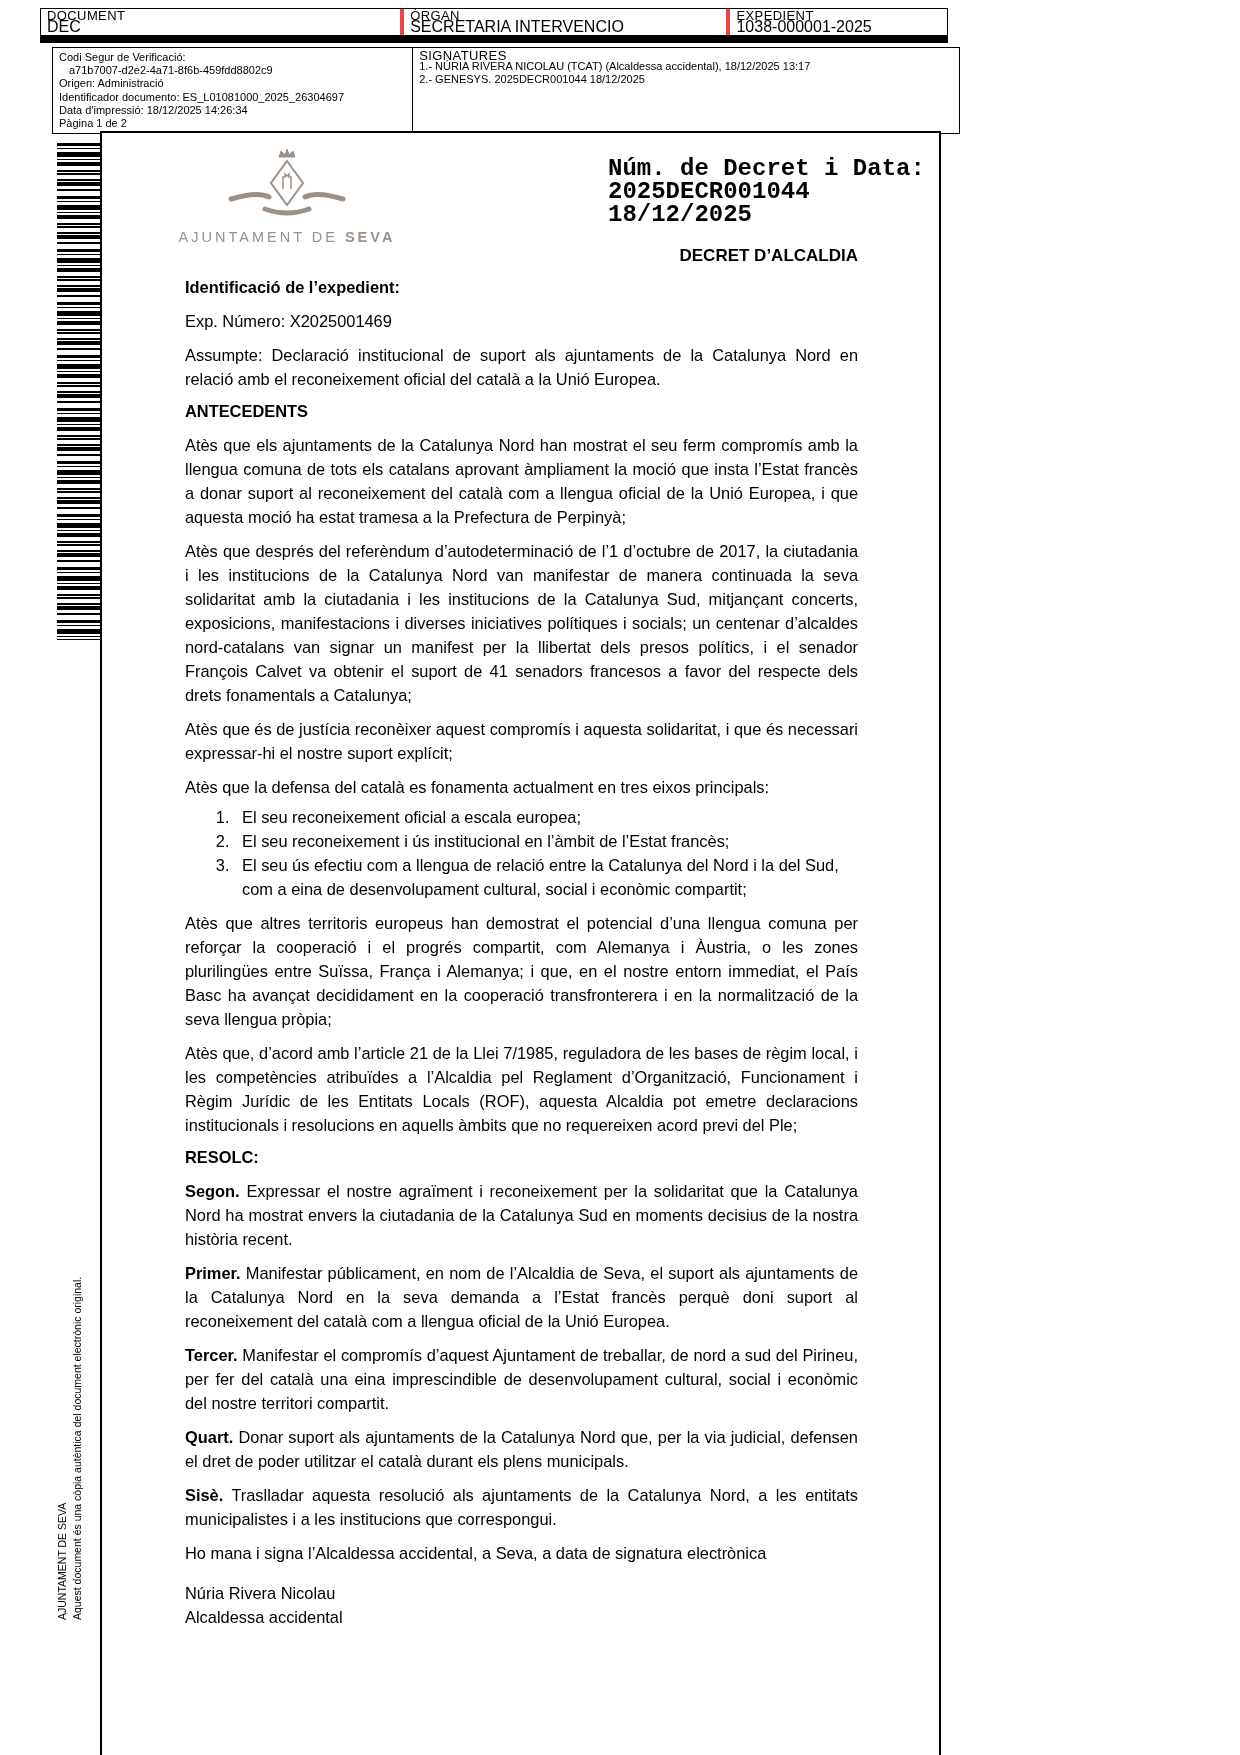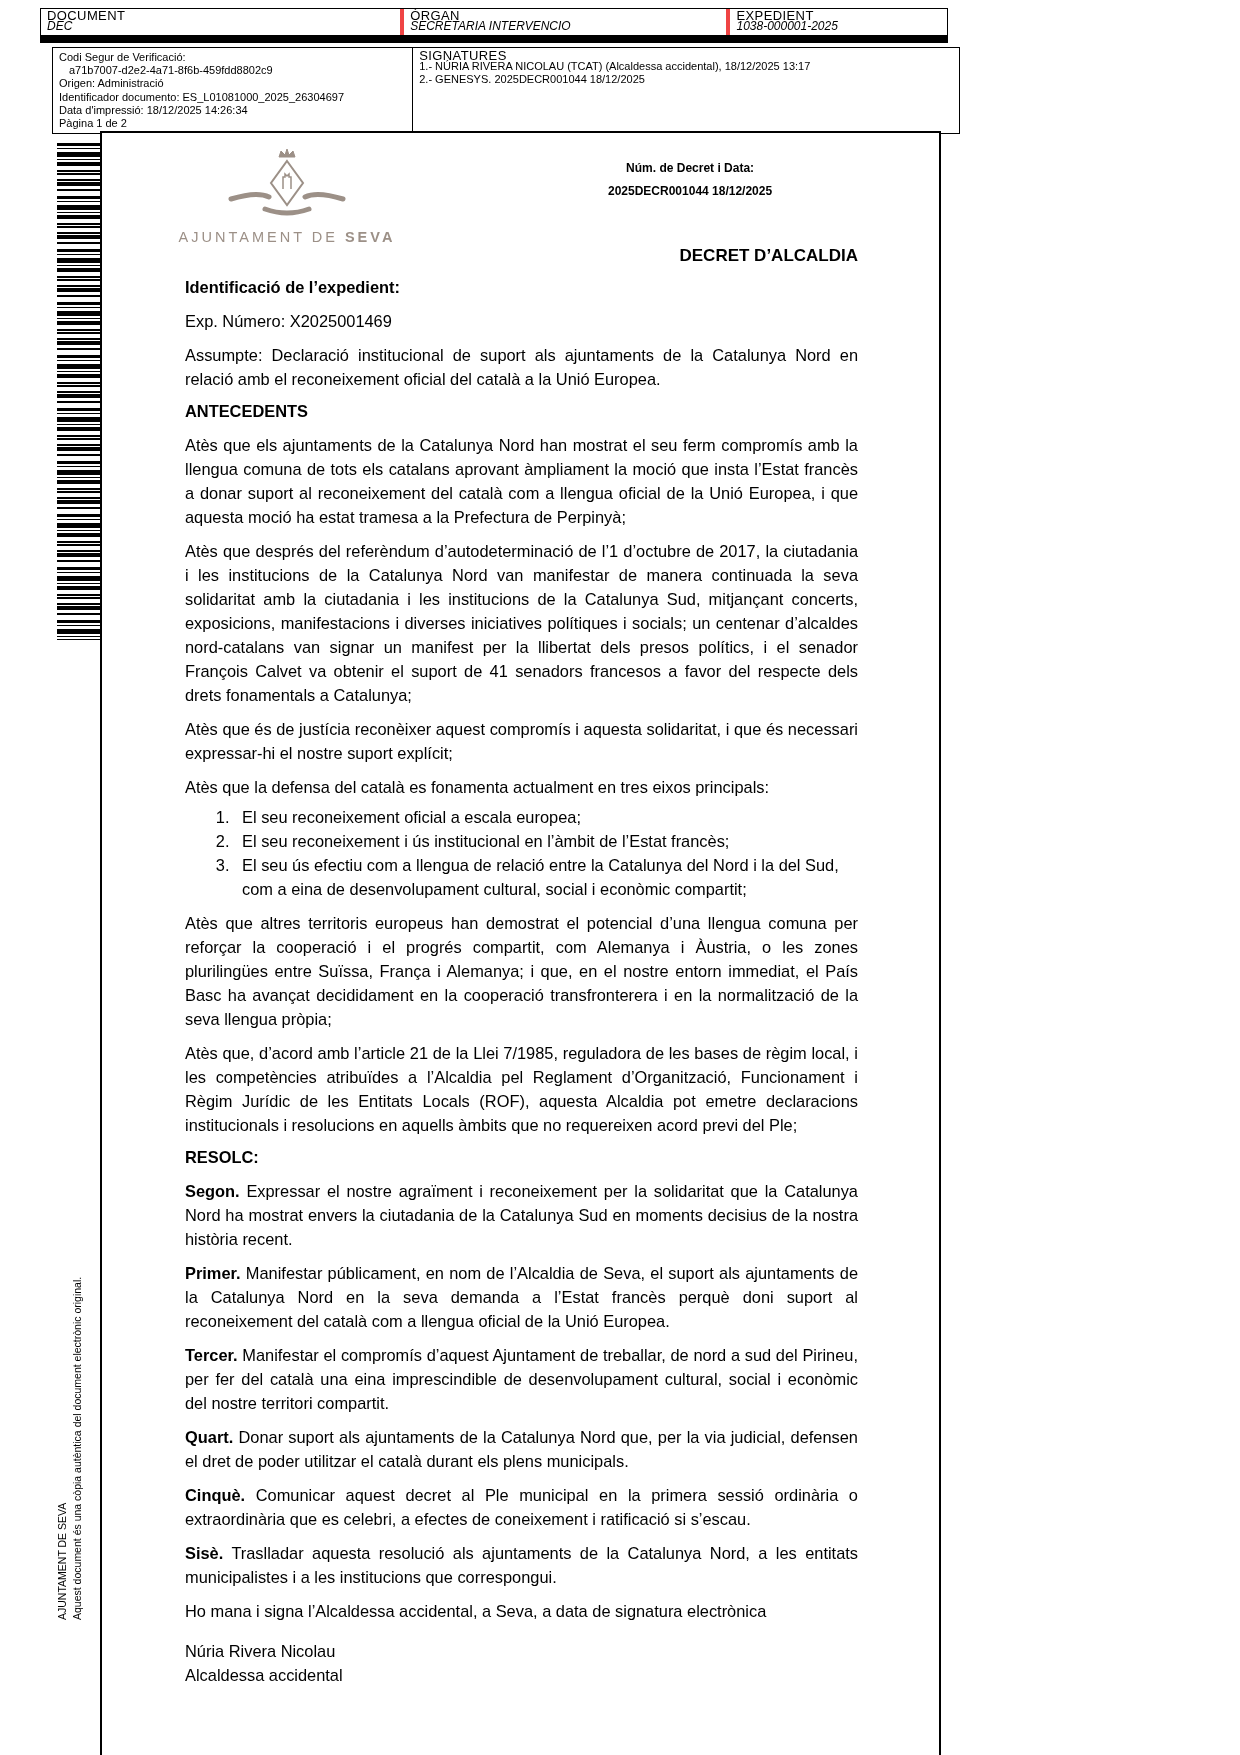--- a/index.html
+++ b/index.html
@@ -9,21 +9,21 @@
     -webkit-font-smoothing:antialiased;
   }
 
   
   .hdr-table { position:absolute; display:flex; border:1px solid #000; box-sizing:border-box; background:#fff; }
   .t1 { left:40px; top:8px; width:908px; height:28px; }
   .t1 .cell { box-sizing:border-box; padding:2px 6px 0 6px; border-left:4px solid #ef4444; overflow:hidden; }
   .t1 .cell:first-child { border-left:none; }
   .c-doc { width:360px; } .c-organ { width:327px; } .c-exp { width:221px; }
   .hdr-label { font-size:13px; line-height:9px; letter-spacing:.4px; }
-  .hdr-value { font-size:12px; line-height:13px;font-style:italic; }
+  .hdr-value { font-size:16px; line-height:13px; }
   .thickbar { position:absolute; left:40px; top:36px; width:908px; height:7px; background:#000; }
 
   .t2 { left:52px; top:47px; width:908px; min-height:80px; }
   .t2 .cell { box-sizing:border-box; padding:3px 6px; border-left:1px solid #000; font-size:11px; line-height:13.2px; }
   .t2 .cell:first-child { border-left:none; }
   .c-verif { width:360px; }
   .c-sign  { width:548px; }
   .c-verif div:nth-child(2) { padding-left:10px; }
 
   
@@ -47,22 +47,22 @@
     position:absolute; left:100px; top:131px; width:841px; height:1624px;
     border:2px solid #000; border-bottom:none; box-sizing:border-box; background:#fff;
   }
 
   .logo-block { position:absolute; left:70px; top:14px; width:230px; text-align:center; color:#9c9087; }
   .logo-text { font-size:14.5px; letter-spacing:3px; margin-top:4px; white-space:nowrap; }
   .logo-text b { font-weight:700; }
 
   .num-block {
     position:absolute; left:506px; top:24px;
-    font-family:Liberation Sans, sans-serif; font-weight:bold;
-    font-size:12px; line-height:23px;text-align:center;
+    font-family:Liberation Mono, monospace; font-weight:bold;
+    font-size:24px; line-height:23px;
   }
 
   .doc-content { padding:112px 81px 0 83px; font-size:16.4px; line-height:24px; text-align:justify; }
   .doc-title { text-align:right; font-weight:bold; font-size:17px; line-height:22px; margin:0; }
   .h-bold { font-weight:bold; margin:8px 0 0 0; }
   .doc-content p { margin:10px 0 0 0; }
   p.plain { text-align:left; }
   ol.eixos { margin:6px 0 0 0; padding-left:49px; text-align:left; }
   ol.eixos li { padding-left:8px; margin:0; }
   .res { margin:12px 0 0 0; }
@@ -153,21 +153,20 @@
 
     <p>Atès que altres territoris europeus han demostrat el potencial d’una llengua comuna per reforçar la cooperació i el progrés compartit, com Alemanya i Àustria, o les zones plurilingües entre Suïssa, França i Alemanya; i que, en el nostre entorn immediat, el País Basc ha avançat decididament en la cooperació transfronterera i en la normalització de la seva llengua pròpia;</p>
     <p>Atès que, d’acord amb l’article 21 de la Llei 7/1985, reguladora de les bases de règim local, i les competències atribuïdes a l’Alcaldia pel Reglament d’Organització, Funcionament i Règim Jurídic de les Entitats Locals (ROF), aquesta Alcaldia pot emetre declaracions institucionals i resolucions en aquells àmbits que no requereixen acord previ del Ple;</p>
 
     <div class="h-bold">RESOLC:</div>
 
     <p class="res"><b>Segon.</b> <span>Expressar el nostre agraïment i reconeixement per la solidaritat que la Catalunya Nord ha mostrat envers la ciutadania de la Catalunya Sud en moments decisius de la nostra història recent.</span></p>
     <p class="res"><b>Primer.</b> <span>Manifestar públicament, en nom de l’Alcaldia de Seva, el suport als ajuntaments de la Catalunya Nord en la seva demanda a l’Estat francès perquè doni suport al reconeixement del català com a llengua oficial de la Unió Europea.</span></p>
     <p class="res"><b>Tercer.</b> <span>Manifestar el compromís d’aquest Ajuntament de treballar, de nord a sud del Pirineu, per fer del català una eina imprescindible de desenvolupament cultural, social i econòmic del nostre territori compartit.</span></p>
     <p class="res"><b>Quart.</b> <span>Donar suport als ajuntaments de la Catalunya Nord que, per la via judicial, defensen el dret de poder utilitzar el català durant els plens municipals.</span></p>
-    <p class="res"><b>Cinquè.</b> <span>Comunicar aquest decret al Ple municipal en la primera sessió ordinària o extraordinària que es celebri, a efectes de coneixement i ratificació si s’escau.</span></p>
     <p class="res"><b>Sisè.</b> <span>Traslladar aquesta resolució als ajuntaments de la Catalunya Nord, a les entitats municipalistes i a les institucions que correspongui.</span></p>
 
     <p class="closing">Ho mana i signa l’Alcaldessa accidental, a Seva, a data de signatura electrònica</p>
 
     <div class="signer">
       <div>Núria Rivera Nicolau</div>
       <div>Alcaldessa accidental</div>
     </div>
   </div>
 </div>

